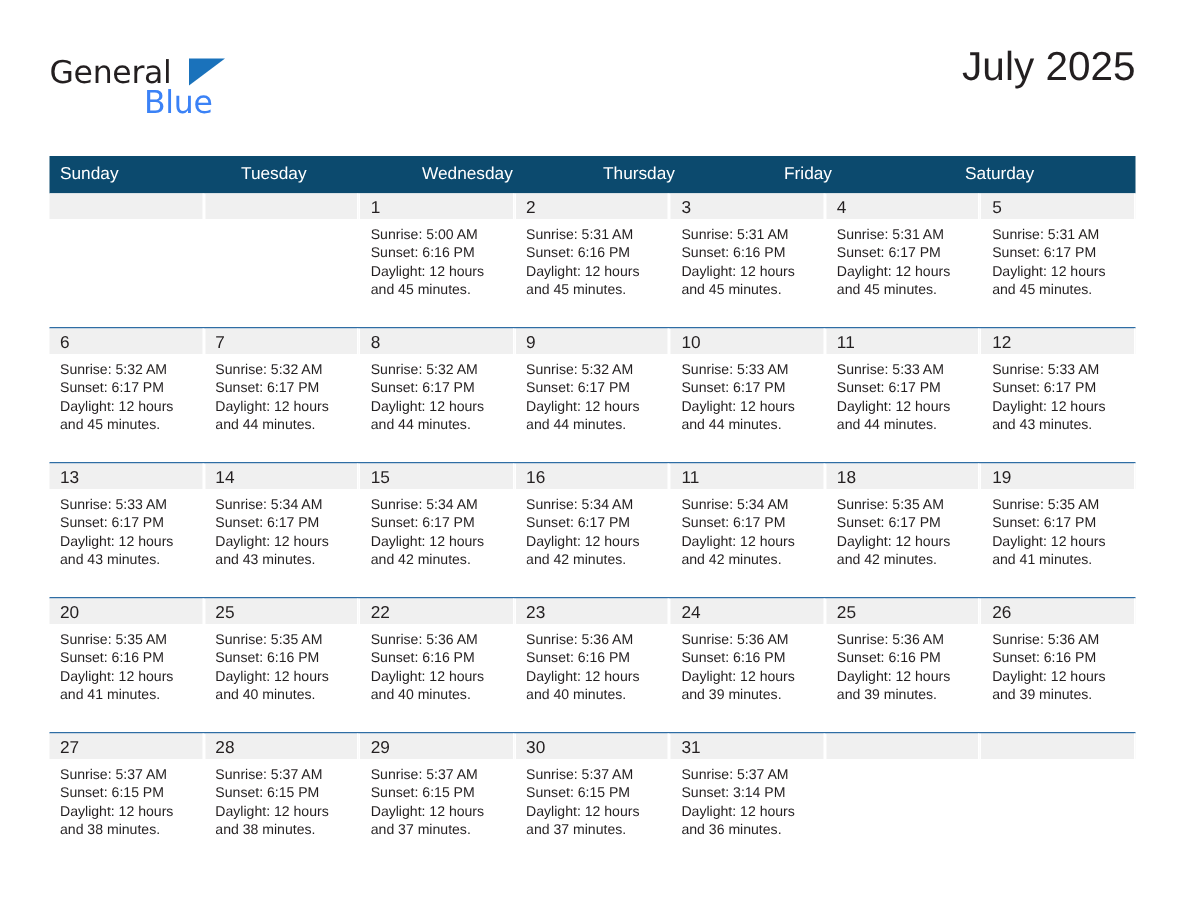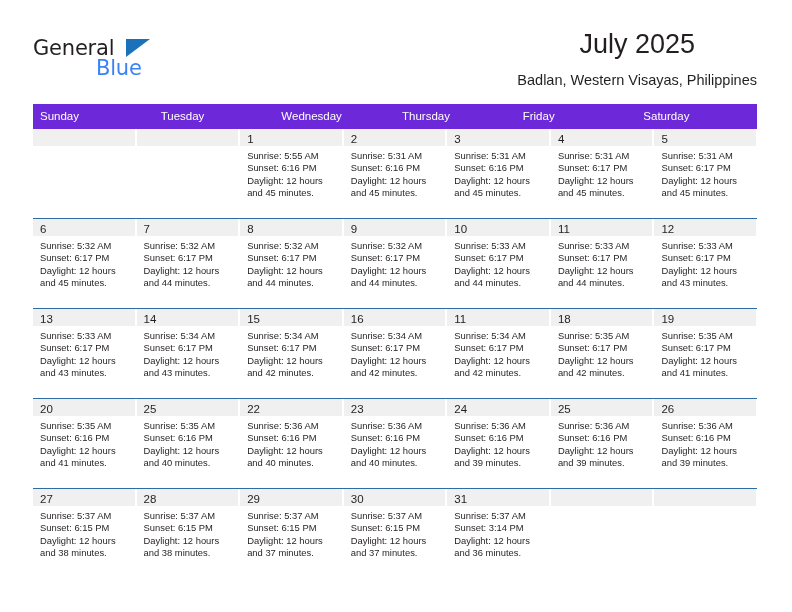--- a/index.html
+++ b/index.html
@@ -85,21 +85,21 @@
 
   
   .calendar {
     position: absolute;
     left: 33px;
     top: 104px;
     width: 724px;
   }
   .weekday-row {
     display: flex;
-    background: #6d28d9;
+    background: #0c4a6e;
   }
   .weekday {
     flex: 1 1 0;
     min-width: 0;
     color: #ffffff;
     font-size: 11.5px;
     line-height: 14px;
     padding: 5px 0 6px 7px;
     box-sizing: border-box;
   }
@@ -153,21 +153,20 @@
   <div class="masthead">
 
     <div class="logo">
       <span class="logo-general">General</span>
       <span class="logo-tri"></span>
       <span class="logo-blue">Blue</span>
     </div>
 
     <div class="title-block">
       <div class="cal-title">July 2025</div>
-      <div class="cal-subtitle">Badlan, Western Visayas, Philippines</div>
     </div>
 
   </div>
 
   <div class="calendar">
 
     <div class="weekday-row">
       <div class="weekday">Sunday</div>
       <div class="weekday">Tuesday</div>
       <div class="weekday">Wednesday</div>
@@ -181,21 +180,21 @@
         <div class="daynum-band"><span class="daynum"></span></div>
 
       </div>
       <div class="day-cell empty">
         <div class="daynum-band"><span class="daynum"></span></div>
 
       </div>
       <div class="day-cell">
         <div class="daynum-band"><span class="daynum">1</span></div>
         <div class="day-info">
-          <div>Sunrise: 5:55 AM</div>
+          <div>Sunrise: 5:00 AM</div>
           <div>Sunset: 6:16 PM</div>
           <div>Daylight: 12 hours</div>
           <div>and 45 minutes.</div>
         </div>
       </div>
       <div class="day-cell">
         <div class="daynum-band"><span class="daynum">2</span></div>
         <div class="day-info">
           <div>Sunrise: 5:31 AM</div>
           <div>Sunset: 6:16 PM</div>

